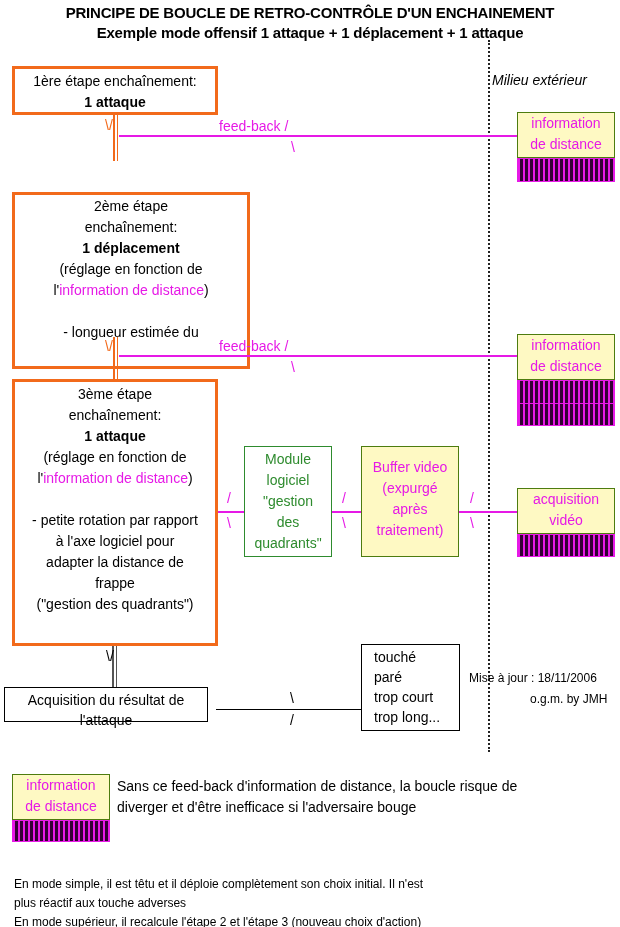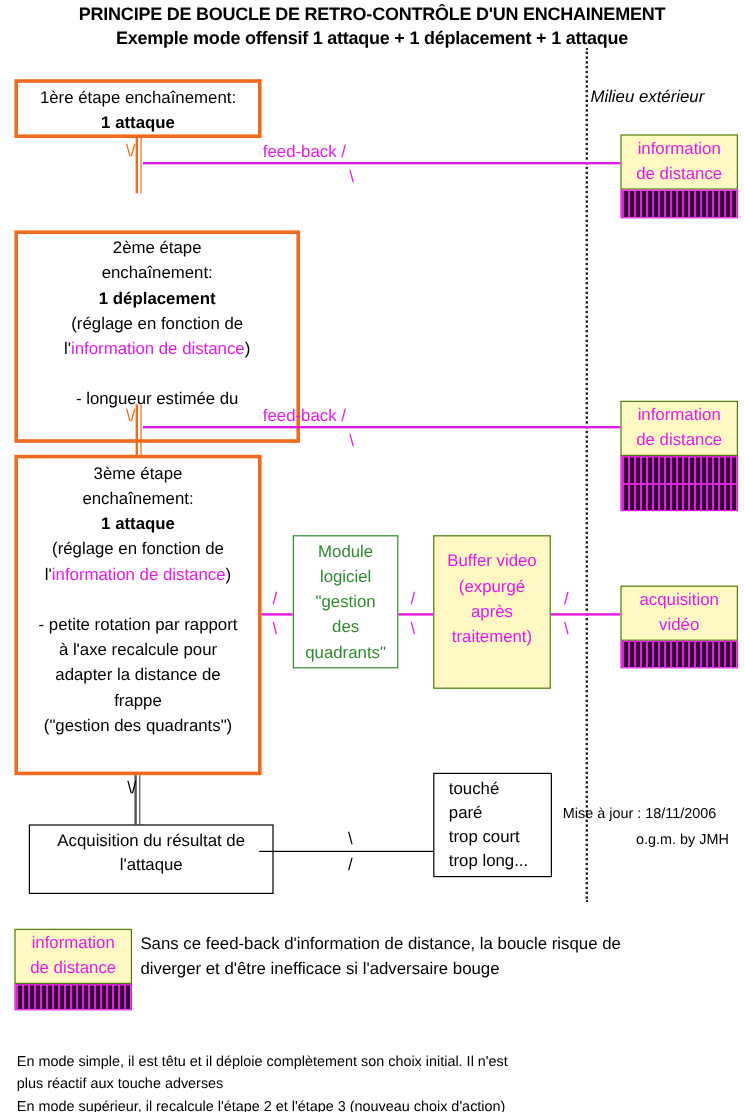--- a/index.html
+++ b/index.html
@@ -81,21 +81,21 @@
 <div class="hatch" style="left:517px; top:403px; width:98px; height:23px;"></div>
 
 <div class="obox" style="left:12px; top:379px; width:206px; height:267px; padding-top:2px;">
   <div>3ème étape</div>
   <div>enchaînement:</div>
   <div style="font-weight:bold;">1 attaque</div>
   <div>(réglage en fonction de</div>
   <div><span>l'</span><span class="mag">information de distance</span><span>)</span></div>
   <div style="height:21px;"></div>
   <div>- petite rotation par rapport</div>
-  <div>à l'axe recalcule pour</div>
+  <div>à l'axe logiciel pour</div>
   <div>adapter la distance de</div>
   <div>frappe</div>
   <div>("gestion des quadrants")</div>
 </div>
 
 <div class="hline-m" style="left:218px; top:511px; width:26px;"></div>
 <div class="fb" style="left:227px; top:490px;">/</div>
 <div class="fb" style="left:227px; top:515px;">\</div>
 
 <div class="gbox" style="left:244px; top:446px; width:88px; height:111px; padding-top:2px;">
@@ -103,42 +103,42 @@
   <div>logiciel</div>
   <div>"gestion</div>
   <div>des</div>
   <div>quadrants"</div>
 </div>
 
 <div class="hline-m" style="left:332px; top:511px; width:29px;"></div>
 <div class="fb" style="left:342px; top:490px;">/</div>
 <div class="fb" style="left:342px; top:515px;">\</div>
 
-<div class="pbox" style="left:361px; top:446px; width:98px; height:128px; padding-top:10px;">
+<div class="pbox" style="left:361px; top:446px; width:98px; height:111px; padding-top:10px;">
   <div>Buffer video</div>
   <div>(expurgé</div>
   <div>après</div>
   <div>traitement)</div>
 </div>
 
 <div class="hline-m" style="left:459px; top:511px; width:58px;"></div>
 <div class="fb" style="left:470px; top:490px;">/</div>
 <div class="fb" style="left:470px; top:515px;">\</div>
 
 <div class="pbox" style="left:517px; top:488px; width:98px; height:46px;">
   <div>acquisition</div>
   <div>vidéo</div>
 </div>
 <div class="hatch" style="left:517px; top:534px; width:98px; height:23px;"></div>
 
 <div class="vline-k" style="left:112px; top:646px; height:42px; background:#555;"></div>
 <div class="vline-k" style="left:116px; top:646px; height:42px; width:1px; background:#555;"></div>
 <div class="slash" style="left:106px; top:649px;">\/</div>
 
-<div class="kbox" style="left:24px; top:687px; width:204px; height:58px; text-align:center; padding-top:2px;">
+<div class="kbox" style="left:4px; top:687px; width:204px; height:35px; text-align:center; padding-top:2px;">
   <div>Acquisition du résultat de</div>
   <div>l'attaque</div>
 </div>
 <div class="hline-k" style="left:216px; top:709px; width:145px;"></div>
 <div class="slash" style="left:290px; top:691px;">\</div>
 <div class="slash" style="left:290px; top:713px;">/</div>
 
 <div class="kbox" style="left:361px; top:644px; width:99px; height:87px; padding-left:12px; padding-top:2px;">
   <div>touché</div>
   <div>paré</div>

